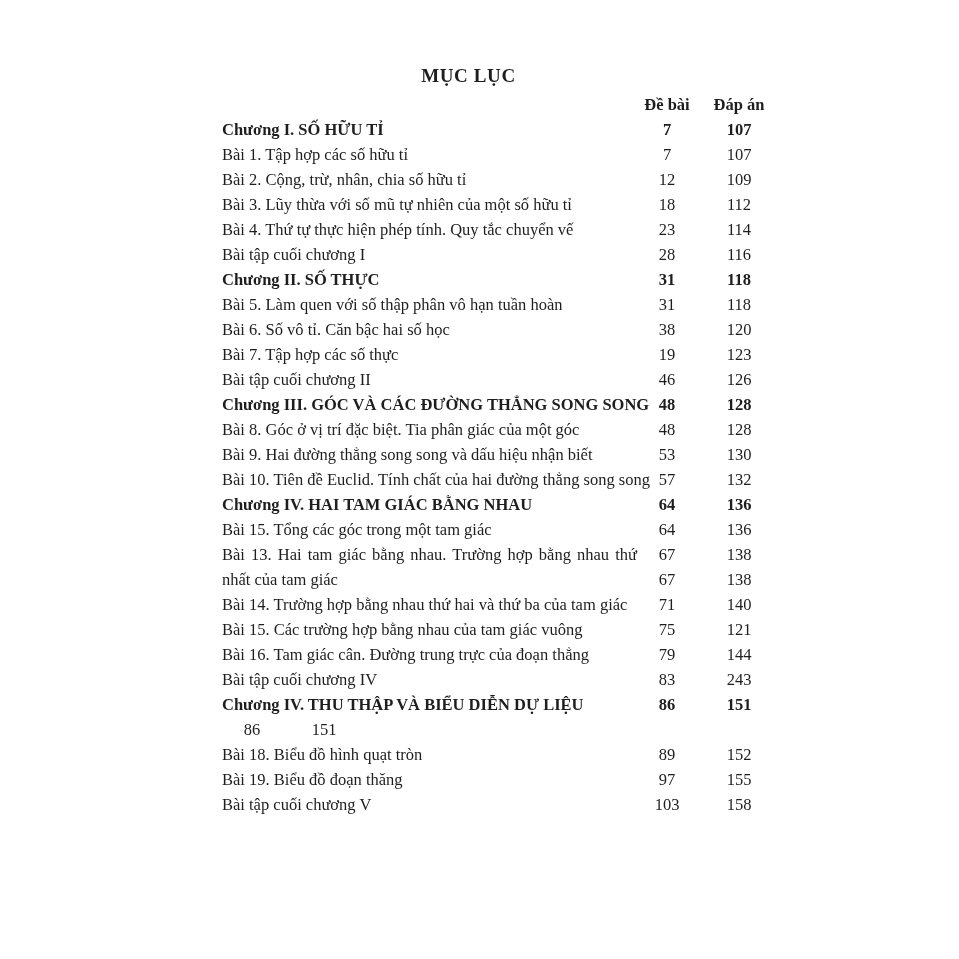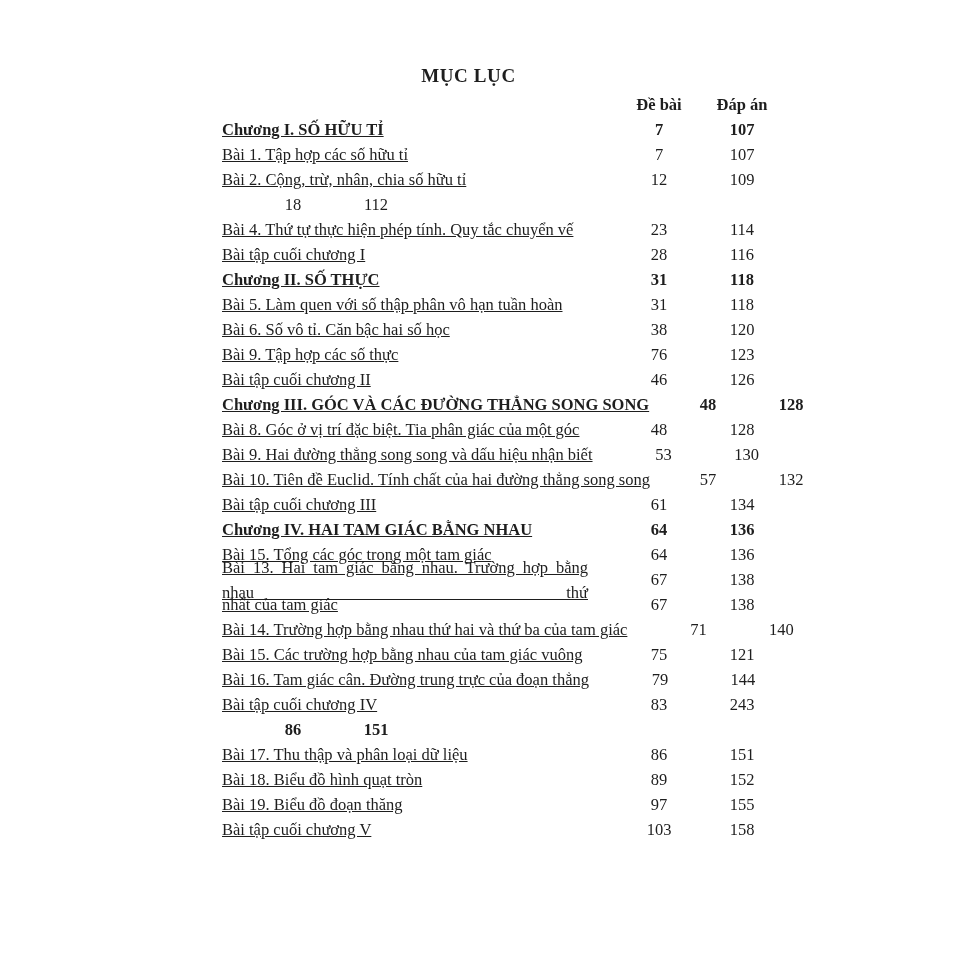--- a/index.html
+++ b/index.html
@@ -36,30 +36,28 @@
     display: flex;
     align-items: center;
     height: 25px;
     font-size: 16.5px;
     line-height: 25px;
   }
   .row .name {
     width: 415px;
     white-space: nowrap;
     overflow: visible;
-    text-decoration: underline;
   }
   .row .col {
     width: 60px;
     text-align: center;
     flex-shrink: 0;
-    margin-left: 41px;
   }
   .row .c2 {
-    margin-left: 23px;
+    margin-left: 12px;
   }
   .row.header-row {
     font-weight: 700;
   }
   .row.chapter {
     font-weight: 700;
   }
   .row.justify .name {
     white-space: normal;
     text-align: justify;
@@ -91,20 +89,21 @@
     <span class="name">Bài 1. Tập hợp các số hữu tỉ</span>
     <span class="col c1">7</span>
     <span class="col c2">107</span>
   </div>
         <div class="row">
     <span class="name">Bài 2. Cộng, trừ, nhân, chia số hữu tỉ</span>
     <span class="col c1">12</span>
     <span class="col c2">109</span>
   </div>
         <div class="row">
+    <span class="name">Bài 3. Lũy thừa với số mũ tự nhiên của một số hữu tỉ</span>
     <span class="col c1">18</span>
     <span class="col c2">112</span>
   </div>
         <div class="row">
     <span class="name">Bài 4. Thứ tự thực hiện phép tính. Quy tắc chuyển vế</span>
     <span class="col c1">23</span>
     <span class="col c2">114</span>
   </div>
         <div class="row">
     <span class="name">Bài tập cuối chương I</span>
@@ -120,22 +119,22 @@
     <span class="name">Bài 5. Làm quen với số thập phân vô hạn tuần hoàn</span>
     <span class="col c1">31</span>
     <span class="col c2">118</span>
   </div>
         <div class="row">
     <span class="name">Bài 6. Số vô tỉ. Căn bậc hai số học</span>
     <span class="col c1">38</span>
     <span class="col c2">120</span>
   </div>
         <div class="row">
-    <span class="name">Bài 9. Tập hợp các số thực</span>
-    <span class="col c1">76</span>
+    <span class="name">Bài 7. Tập hợp các số thực</span>
+    <span class="col c1">19</span>
     <span class="col c2">123</span>
   </div>
         <div class="row">
     <span class="name">Bài tập cuối chương II</span>
     <span class="col c1">46</span>
     <span class="col c2">126</span>
   </div>
         <div class="row chapter">
     <span class="name">Chương III. GÓC VÀ CÁC ĐƯỜNG THẲNG SONG SONG</span>
     <span class="col c1">48</span>
@@ -148,25 +147,20 @@
   </div>
         <div class="row">
     <span class="name">Bài 9. Hai đường thẳng song song và dấu hiệu nhận biết</span>
     <span class="col c1">53</span>
     <span class="col c2">130</span>
   </div>
         <div class="row">
     <span class="name">Bài 10. Tiên đề Euclid. Tính chất của hai đường thẳng song song</span>
     <span class="col c1">57</span>
     <span class="col c2">132</span>
-  </div>
-        <div class="row">
-    <span class="name">Bài tập cuối chương III</span>
-    <span class="col c1">61</span>
-    <span class="col c2">134</span>
   </div>
         <div class="row chapter">
     <span class="name">Chương IV. HAI TAM GIÁC BẰNG NHAU</span>
     <span class="col c1">64</span>
     <span class="col c2">136</span>
   </div>
         <div class="row">
     <span class="name">Bài 15. Tổng các góc trong một tam giác</span>
     <span class="col c1">64</span>
     <span class="col c2">136</span>
@@ -195,25 +189,25 @@
     <span class="name">Bài 16. Tam giác cân. Đường trung trực của đoạn thẳng</span>
     <span class="col c1">79</span>
     <span class="col c2">144</span>
   </div>
         <div class="row">
     <span class="name">Bài tập cuối chương IV</span>
     <span class="col c1">83</span>
     <span class="col c2">243</span>
   </div>
         <div class="row chapter">
+    <span class="name">Chương IV. THU THẬP VÀ BIỂU DIỄN DỰ LIỆU</span>
     <span class="col c1">86</span>
     <span class="col c2">151</span>
   </div>
         <div class="row">
-    <span class="name">Bài 17. Thu thập và phân loại dữ liệu</span>
     <span class="col c1">86</span>
     <span class="col c2">151</span>
   </div>
         <div class="row">
     <span class="name">Bài 18. Biểu đồ hình quạt tròn</span>
     <span class="col c1">89</span>
     <span class="col c2">152</span>
   </div>
         <div class="row">
     <span class="name">Bài 19. Biểu đồ đoạn thăng</span>

